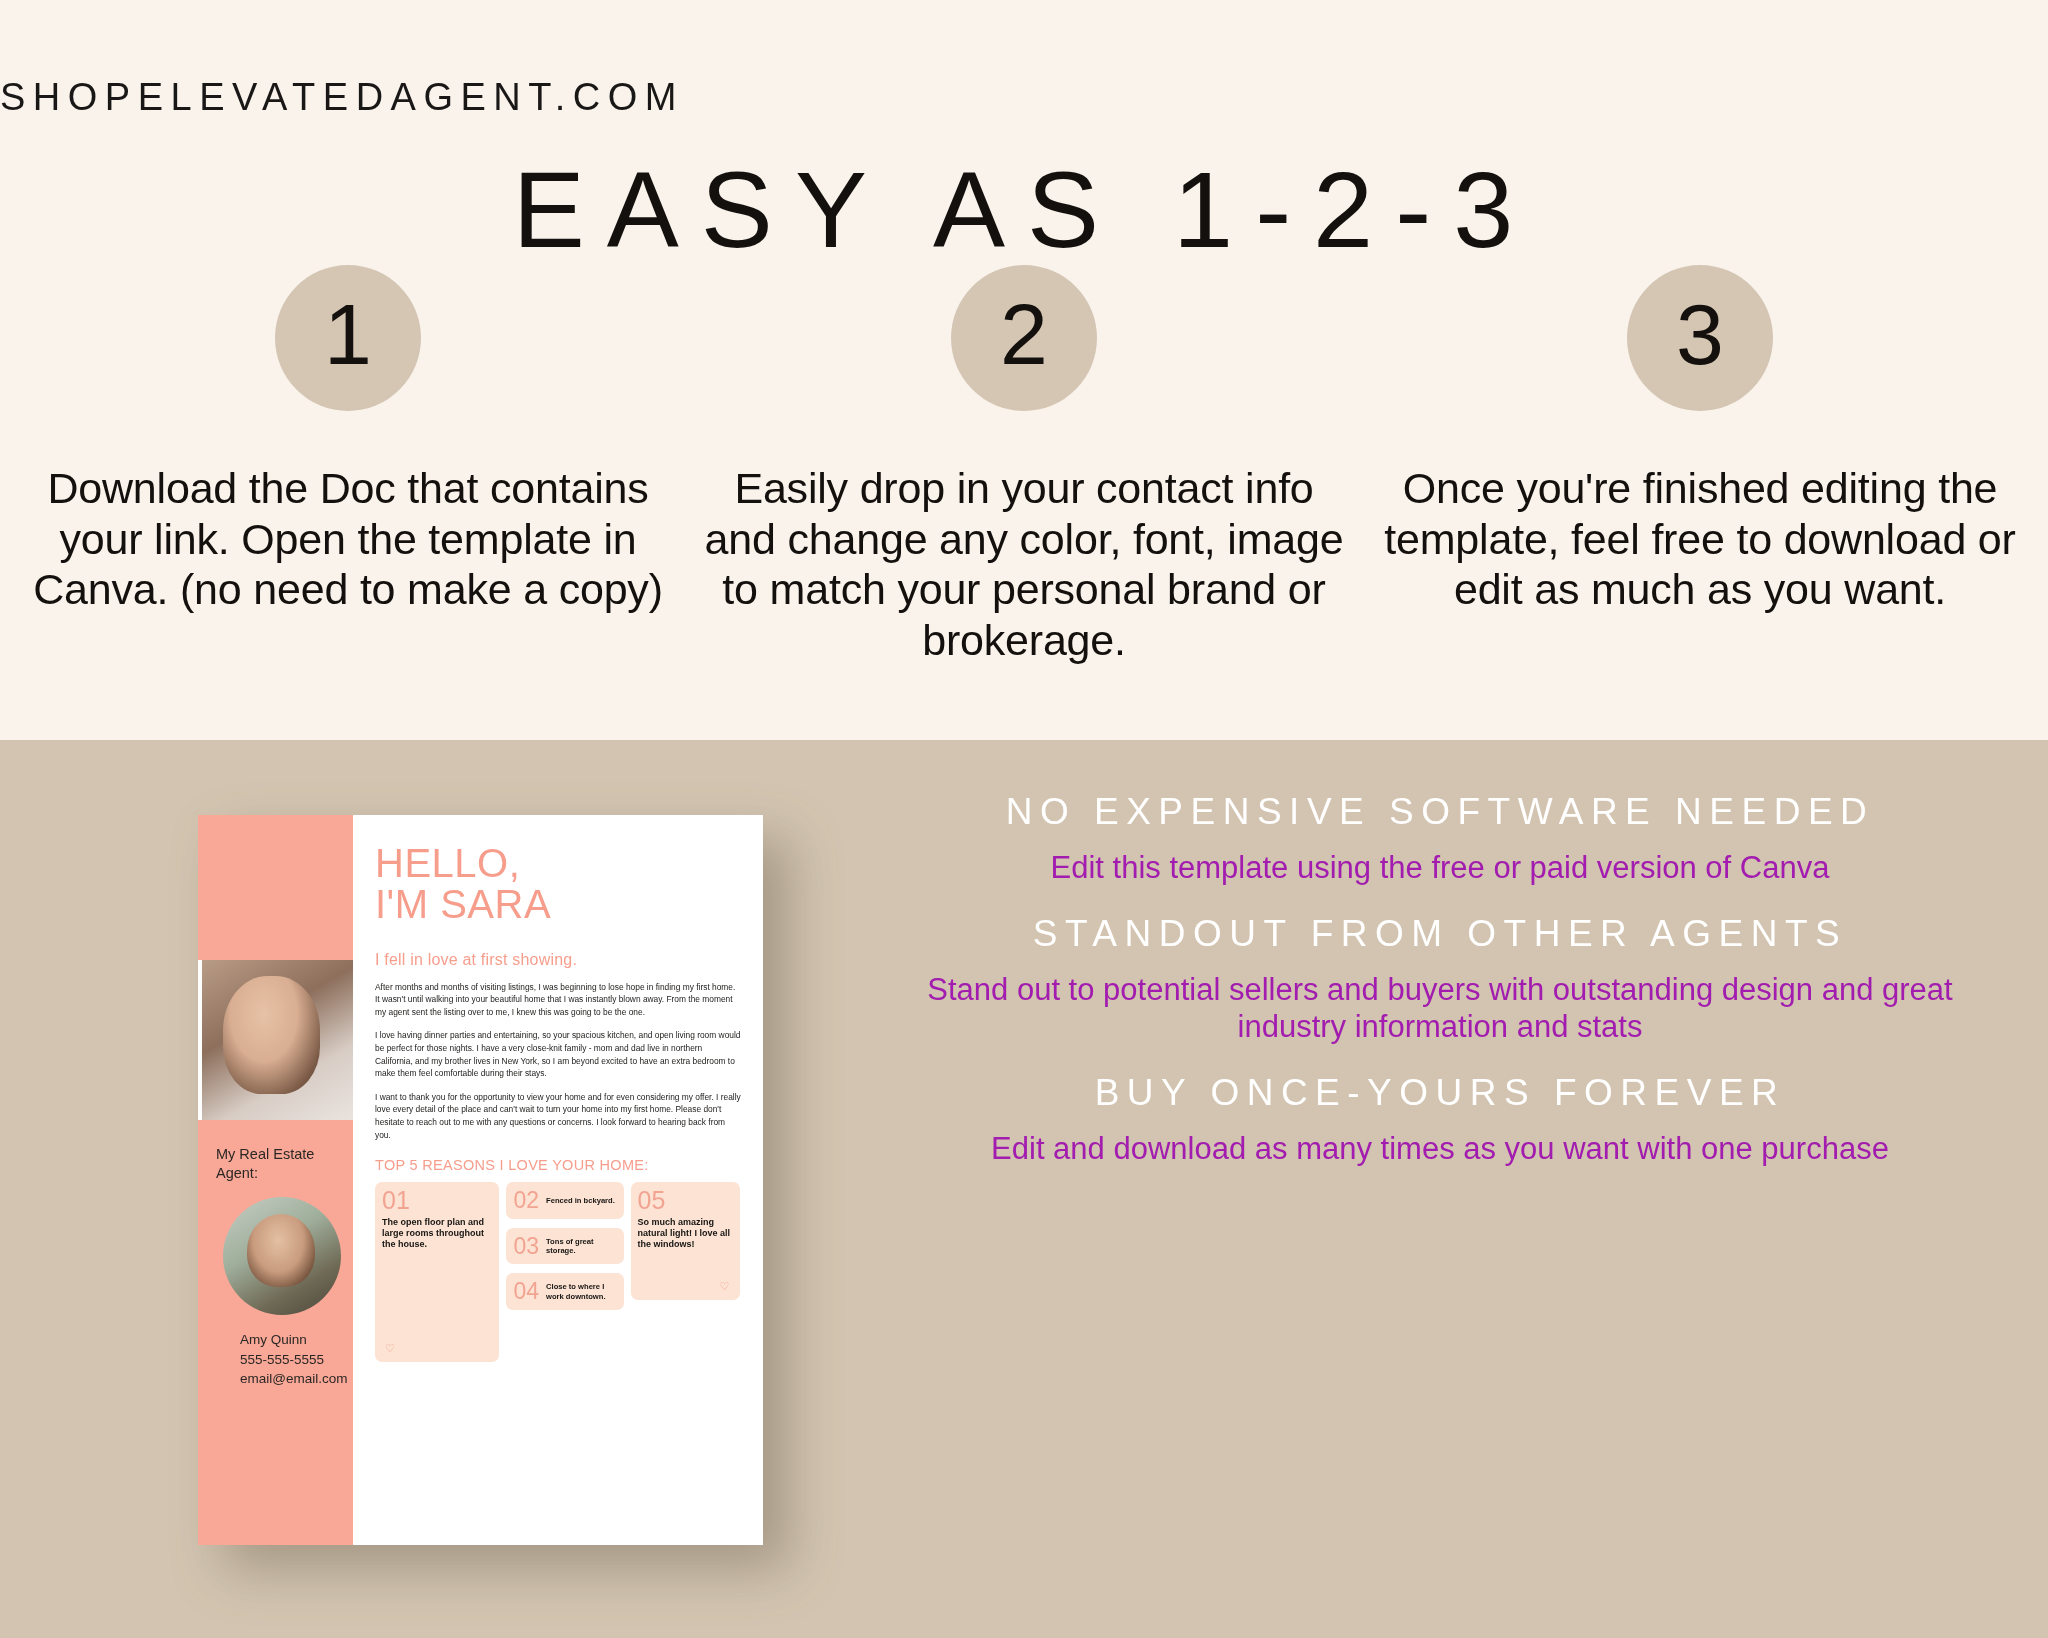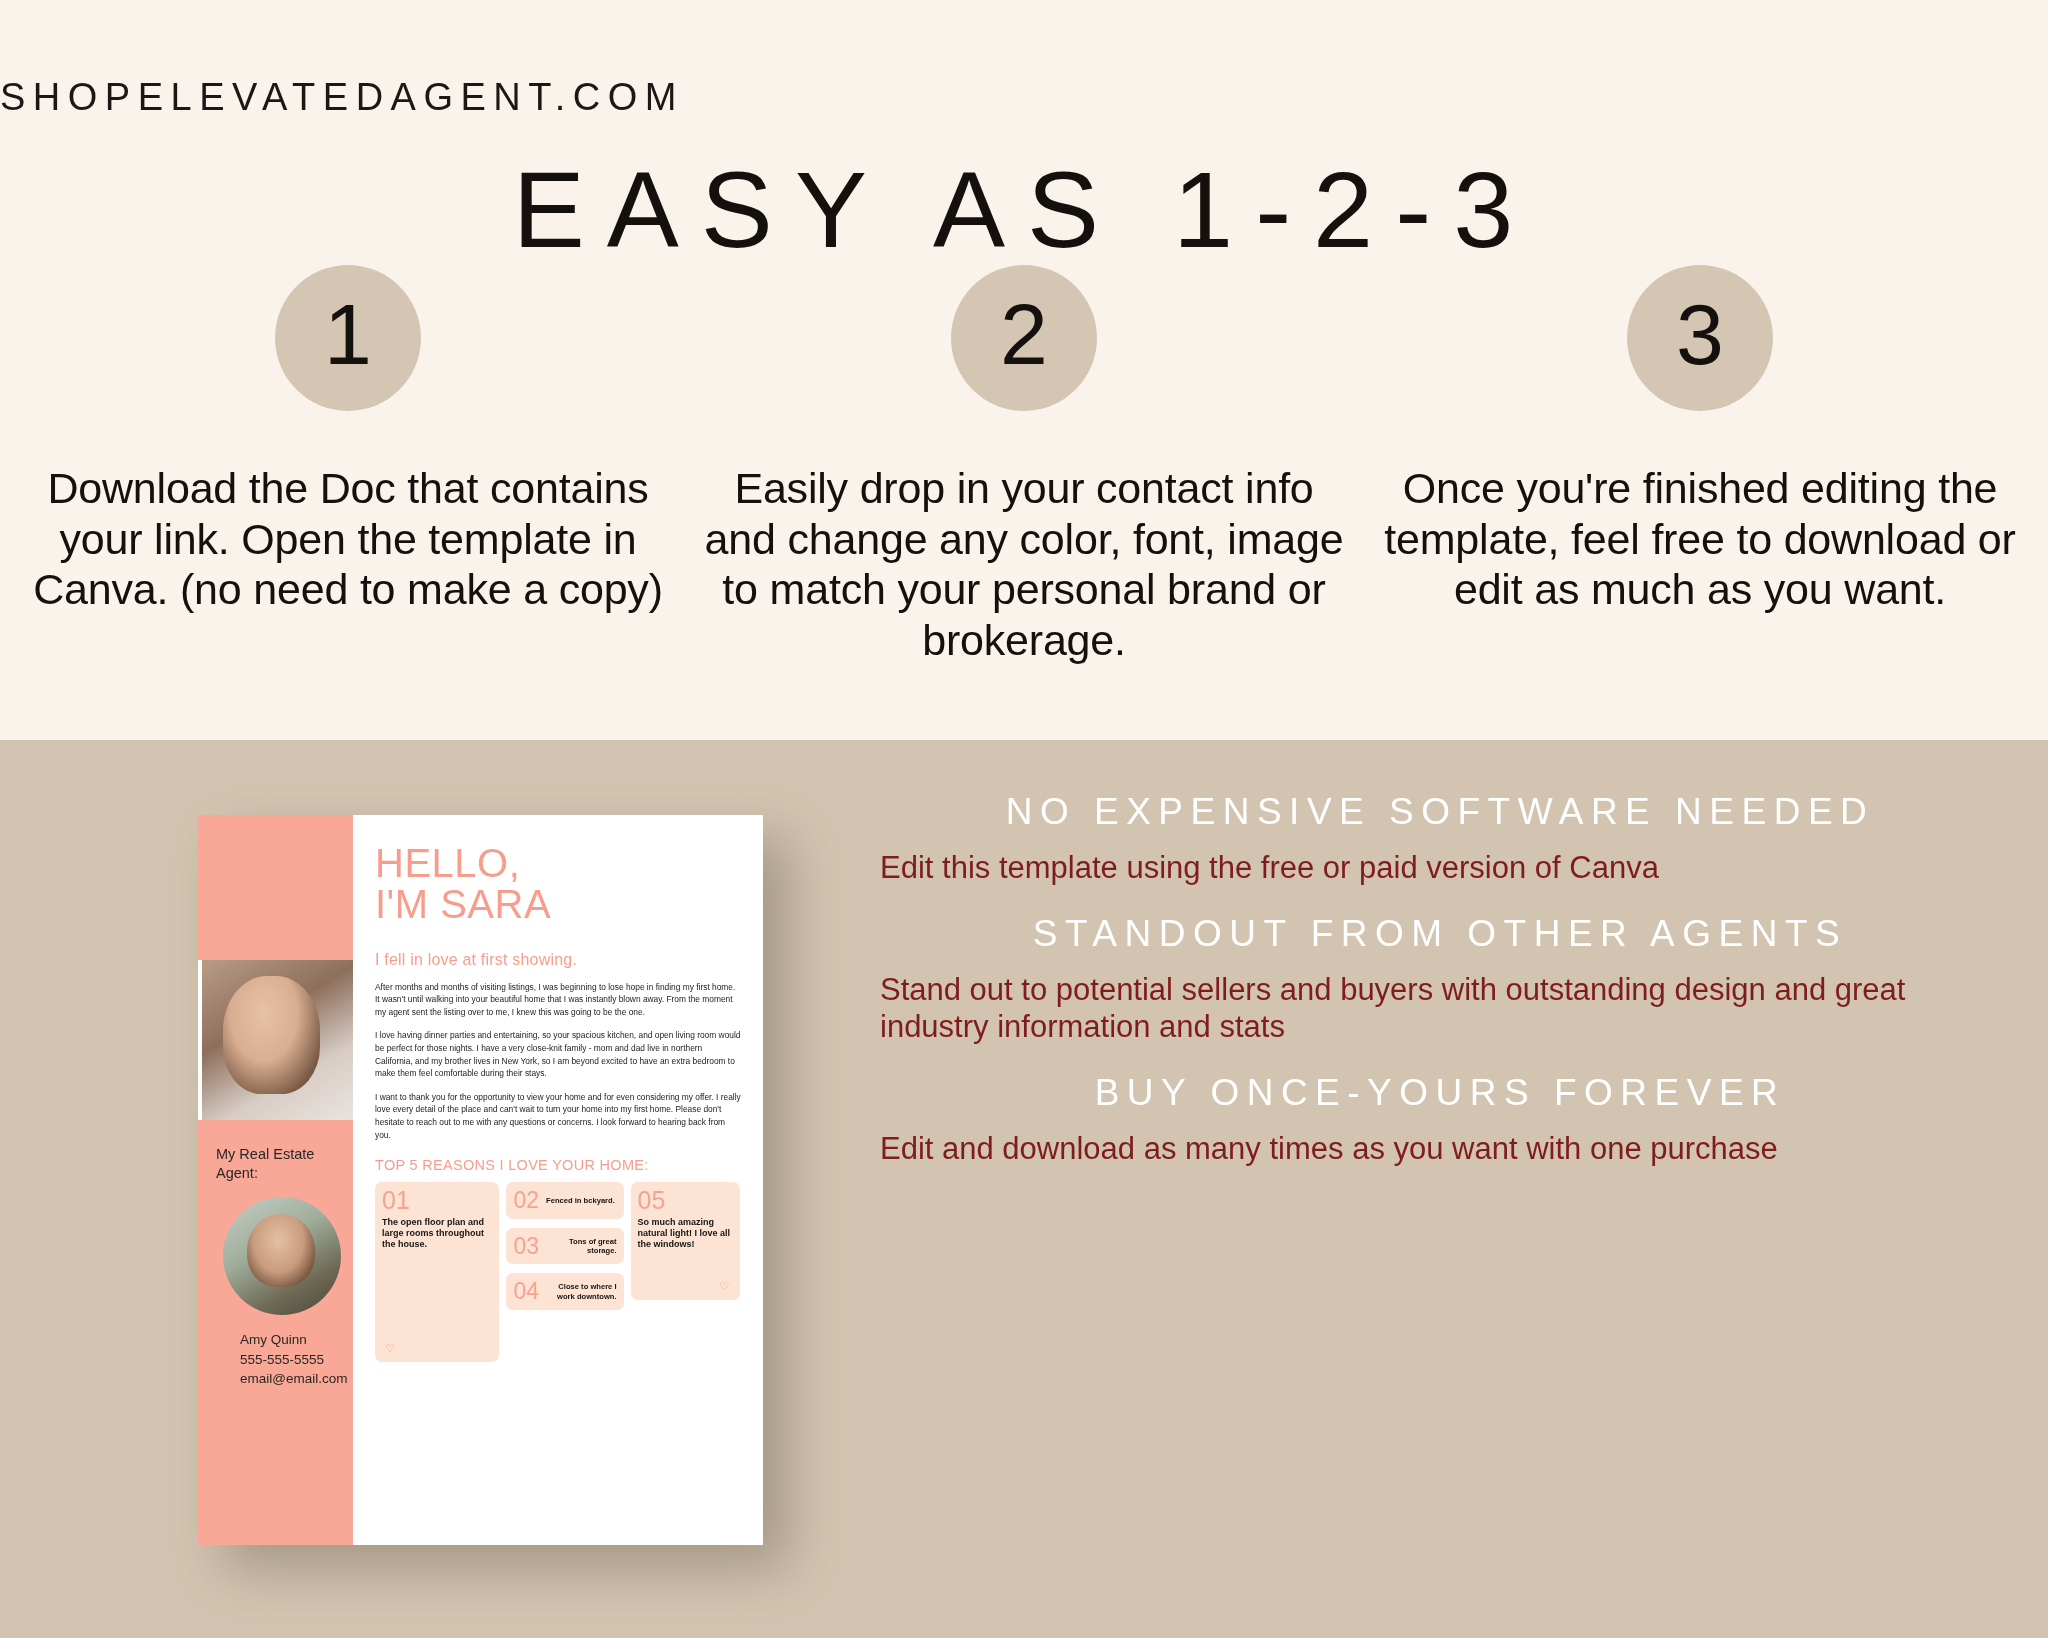--- a/index.html
+++ b/index.html
@@ -169,21 +169,21 @@
     position:relative;
   }
   .rnum{
     font-size:25px; color:#f3a391; font-weight:300; line-height:0.98;
   }
   .rtext{
     font-size:9px; line-height:1.22; color:#181614; font-weight:700; margin-top:4px;
   }
   .rbox.inline{ display:flex; align-items:center; gap:7px; padding:7px 7px; }
   .rbox.inline .rnum{ font-size:23px; }
-  .rbox.inline .rtext{ margin-top:0; font-size:7.6px; font-weight:600; line-height:1.25;text-align:right; }
+  .rbox.inline .rtext{ margin-top:0; font-size:7.6px; font-weight:600; line-height:1.25; }
   .rbox.tall{ min-height:180px; }
   .rbox.tallc{ min-height:118px; }
   .heart{
     position:absolute; left:10px; bottom:7px;
     font-size:11px; color:#f3a391; letter-spacing:1px;
   }
   .heart.right{ left:auto; right:10px; }
   .canva-tab{
     position:absolute; left:155px; top:175px;
     width:9px; height:150px; background:#f2eeea;
@@ -202,22 +202,22 @@
   }
   .b-head{
     text-align:center;
     color:#ffffff;
     font-size:37px;
     letter-spacing:7.5px;
     font-weight:400;
     line-height:1.1;
   }
   .b-body{
-    text-align:left;
-    color:#7f1d1d;
+    text-align:center;
+    color:#a21caf;
     font-size:31px;
     line-height:1.2;
     margin-top:16px;
     font-weight:400;
   }
   .b-group{ margin-bottom:28px; }
   .b-group:last-child{ margin-bottom:0; }
 </style>
 </head>
 <body>

